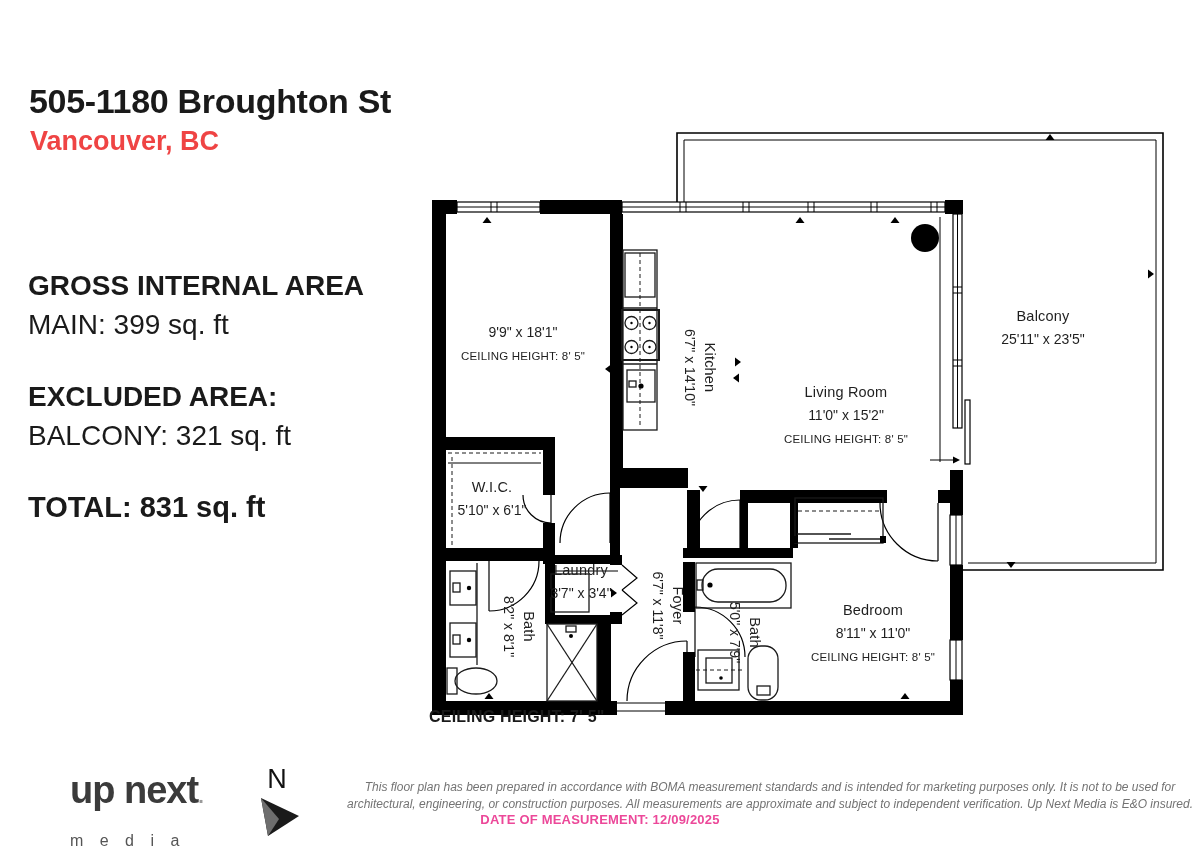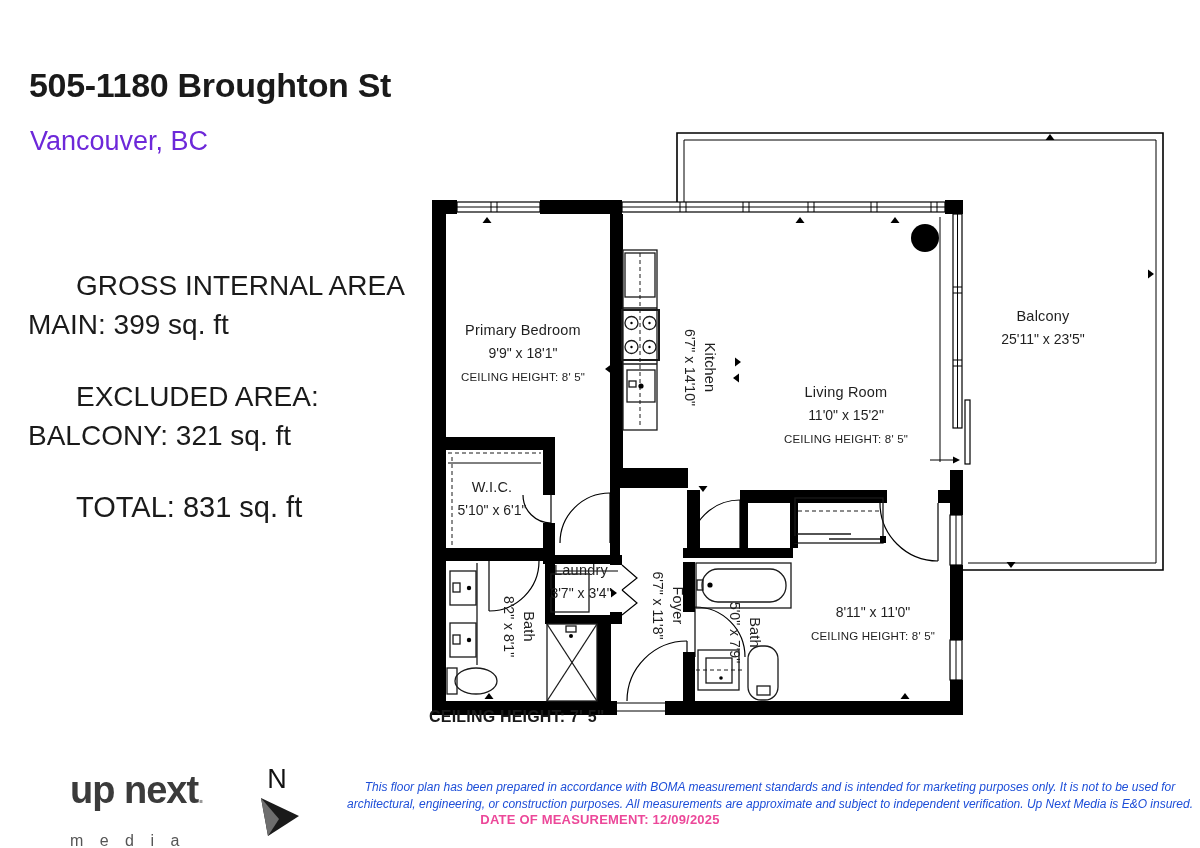--- a/index.html
+++ b/index.html
@@ -1,24 +1,24 @@
 <!DOCTYPE html>
 <html><head>
 <meta charset="utf-8">
 <style>
   html,body{margin:0;padding:0;background:#ffffff;}
   body{width:1200px;height:848px;position:relative;overflow:hidden;
        font-family:"Liberation Sans","DejaVu Sans",sans-serif;color:#1a1a1a;}
   .abs{position:absolute;}
   
-  .title{left:29px;top:66px;font-size:34px;font-weight:bold;letter-spacing:-.3px;}
-  .subtitle{left:30px;top:126px;font-size:27px;font-weight:400;color:#6d28d9;}
+  .title{left:29px;top:82px;font-size:34px;font-weight:bold;letter-spacing:-.3px;}
+  .subtitle{left:30px;top:126px;font-size:27px;font-weight:700;color:#ef4444;}
   
   .area-line{left:28px;font-size:28px;}
-  .bold{font-weight:normal;margin-left:48px;}
+  .bold{font-weight:bold;}
   .gross{top:270px;}
   .main-line{top:309px;}
   .excl{top:381px;}
   .balc-line{top:420px;}
   .total{top:491px;font-size:29px;}
   
   #plan{left:425px;top:122px;width:760px;height:612px;}
   
   .lbl{position:absolute;text-align:center;color:#1f1f1f;z-index:5;}
   .lbl .nm{display:block;font-size:14.5px;line-height:21px;letter-spacing:.2px;}
@@ -37,21 +37,21 @@
   .lbl-bath2{left:690px;top:613px;width:110px;}
   .ceil-note{left:429px;top:708px;font-size:16px;font-weight:bold;letter-spacing:.2px;}
   
   .logo{left:70px;top:770px;width:142px;text-align:left;color:#3b3b3b;}
   .logo .big{font-size:38px;font-weight:bold;letter-spacing:-1px;line-height:40px;}
   .logo .dot{color:#9a9a9a;font-size:20px;}
   .logo .media{font-size:16px;letter-spacing:6px;color:#555;margin-top:16px;}
   .north{left:252px;top:764px;width:50px;text-align:center;}
   .north .n{font-size:27px;color:#111;}
   .disclaimer{left:340px;top:779px;width:860px;text-align:center;
-              font-style:italic;font-size:12px;line-height:16.5px;color:#1d4ed8;}
+              font-style:italic;font-size:12px;line-height:16.5px;color:#737373;}
   .date-line{left:0px;top:812px;width:1200px;text-align:center;
              font-size:13px;font-weight:bold;letter-spacing:.2px;color:#ec4899;}
   svg .w{fill:#000;stroke:none;}
   svg .ln{stroke:#000;stroke-width:1.2;fill:none;}
   svg .thin{stroke:#000;stroke-width:1;fill:none;}
   svg .fx{stroke:#1a1a1a;stroke-width:1.3;fill:none;}
   svg .dash{stroke:#1a1a1a;stroke-width:1;fill:none;stroke-dasharray:4 3;}
   svg .win{fill:#fff;stroke:#000;stroke-width:1.2;}
   svg .tick{fill:#000;stroke:none;}
 </style>
@@ -267,30 +267,30 @@
     <path d="M59.5 577 L68.5 577 L64 571 Z"></path>
     <path d="M475.5 577 L484.5 577 L480 571 Z"></path>
     <path d="M620.5 18 L629.5 18 L625 12 Z"></path>
     <path d="M723 147.5 L723 156.5 L729 152 Z"></path>
     <path d="M581.5 440 L590.5 440 L586 446 Z"></path>
     <path d="M62.5 322 L71.5 322 L67 316 Z"></path>
   </g>
 </svg>
 
 <div class="lbl lbl-primary">
-  <span class="nm">Primary Bedroom</span>
   <span class="dm">9'9" x 18'1"</span>
   <span class="ch">CEILING HEIGHT: 8' 5"</span>
 </div>
 <div class="lbl lbl-living">
   <span class="nm">Living Room</span>
   <span class="dm">11'0" x 15'2"</span>
   <span class="ch">CEILING HEIGHT: 8' 5"</span>
 </div>
 <div class="lbl lbl-bedroom">
+  <span class="nm">Bedroom</span>
   <span class="dm">8'11" x 11'0"</span>
   <span class="ch">CEILING HEIGHT: 8' 5"</span>
 </div>
 <div class="lbl lbl-balcony">
   <span class="nm">Balcony</span>
   <span class="dm">25'11" x 23'5"</span>
 </div>
 <div class="lbl lbl-wic">
   <span class="nm">W.I.C.</span>
   <span class="dm">5'10" x 6'1"</span>

